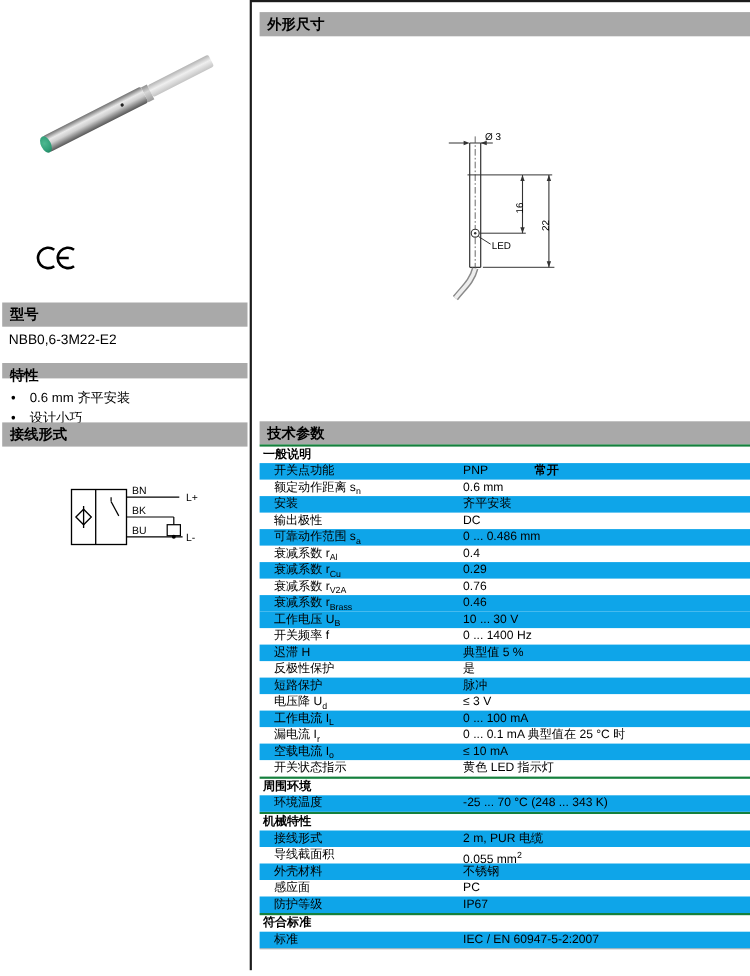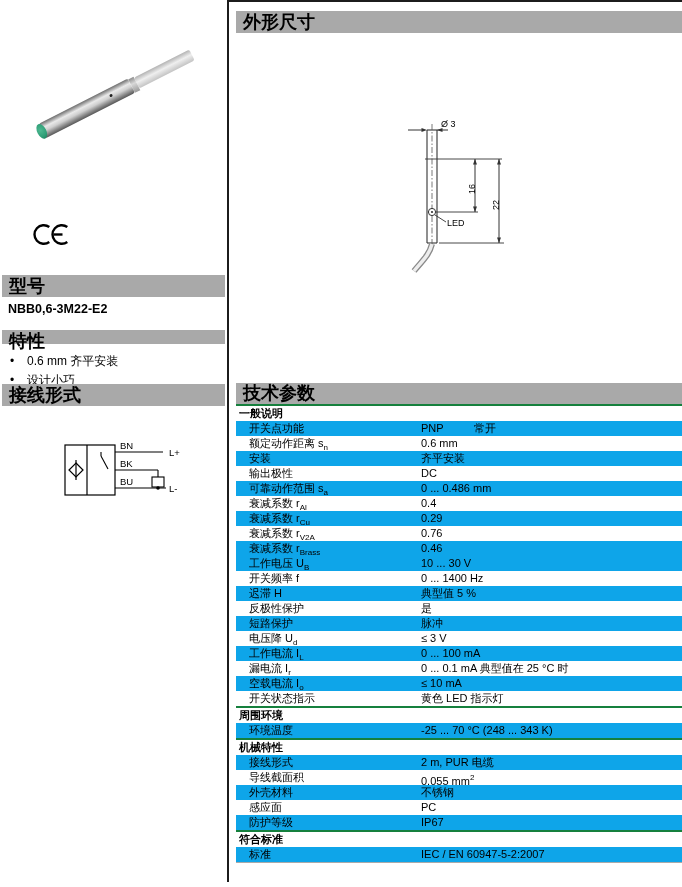--- a/index.html
+++ b/index.html
@@ -8,55 +8,55 @@
     font-family:"Liberation Sans","DejaVu Sans",sans-serif;color:#000;
     -webkit-font-smoothing:antialiased;
   }
   
   .v-divider{position:absolute;left:227px;top:0;width:2px;height:882px;background:#1c1c1c;}
   .top-rule{position:absolute;left:228px;top:0;width:454px;height:2px;background:#1c1c1c;}
 
   
   .bar{
     position:absolute;background:#a9a9a9;color:#000;font-weight:bold;
-    font-size:18px;line-height:22px;padding-left:7px;box-sizing:border-box;
+    font-size:13px;line-height:22px;padding-left:7px;box-sizing:border-box;
   }
 
   
   .photo-wrap{position:absolute;left:36px;top:120px;width:180px;height:20px;
     transform:rotate(-27deg);transform-origin:8px 8px;display:flex;align-items:center;}
   .cap{width:9px;height:16px;border-radius:50%;background:radial-gradient(circle at 40% 40%,#4cb democratic,#35a07c);
     background:radial-gradient(circle at 40% 40%,#4db890,#2f9e77 60%,#1e7a5a);flex:none;z-index:3;}
   .barrel{width:100px;height:16px;margin-left:-4px;flex:none;position:relative;z-index:2;border-radius:2px;
     background:linear-gradient(180deg,#6f6f6f 0%,#e9e9e9 32%,#cfcfcf 55%,#8a8a8a 80%,#565656 100%);}
   .led-dot{position:absolute;left:76px;top:6px;width:3px;height:3px;border-radius:50%;background:#222;}
   .collar{width:6px;height:15px;background:linear-gradient(180deg,#8f8f8f,#d8d8d8 40%,#9a9a9a);flex:none;z-index:1;}
   .cable{width:62px;height:12px;flex:none;border-radius:2px;
     background:linear-gradient(180deg,#b3b3b3,#efefef 45%,#c4c4c4);}
 
   .ce-mark{position:absolute;left:32px;top:222px;}
 
-  .model-value{position:absolute;left:8px;top:302px;font-weight:bold;font-size:12.5px;}
+  .model-value{position:absolute;left:8px;top:302px;font-weight:normal;font-size:12.5px;}
   .features-list{position:absolute;left:10px;top:352px;font-size:12px;}
   .feature-item{display:flex;line-height:19px;}
   .feature-bullet{width:17px;flex:none;}
 
   svg text{font-family:"Liberation Sans","DejaVu Sans",sans-serif;}
 
   
   .ttable{position:absolute;left:236px;top:404px;width:446px;border-bottom:1px solid #aaa;font-size:11px;}
   .tgroup{
     font-weight:bold;height:15px;line-height:15px;padding-left:3px;
     border-top:2px solid #15803d;
   }
   .trow{position:relative;height:15px;line-height:15px;}
   .trow.alt{background:#0ea5e9;}
   .tlabel{margin-left:13px;white-space:nowrap;}
   .tvalue{position:absolute;left:185px;top:0;white-space:nowrap;}
-  .tvalue2{position:absolute;left:238px;top:0;white-space:nowrap;}
+  .tvalue2{position:absolute;left:250px;top:0;white-space:nowrap;font-weight:bold;}
   sub{font-size:8px;}
   sup{font-size:8px;}
 </style>
 </head>
 <body>
 
 <div class="top-rule"></div>
 <div class="v-divider"></div>
 
 <div class="photo-wrap">

